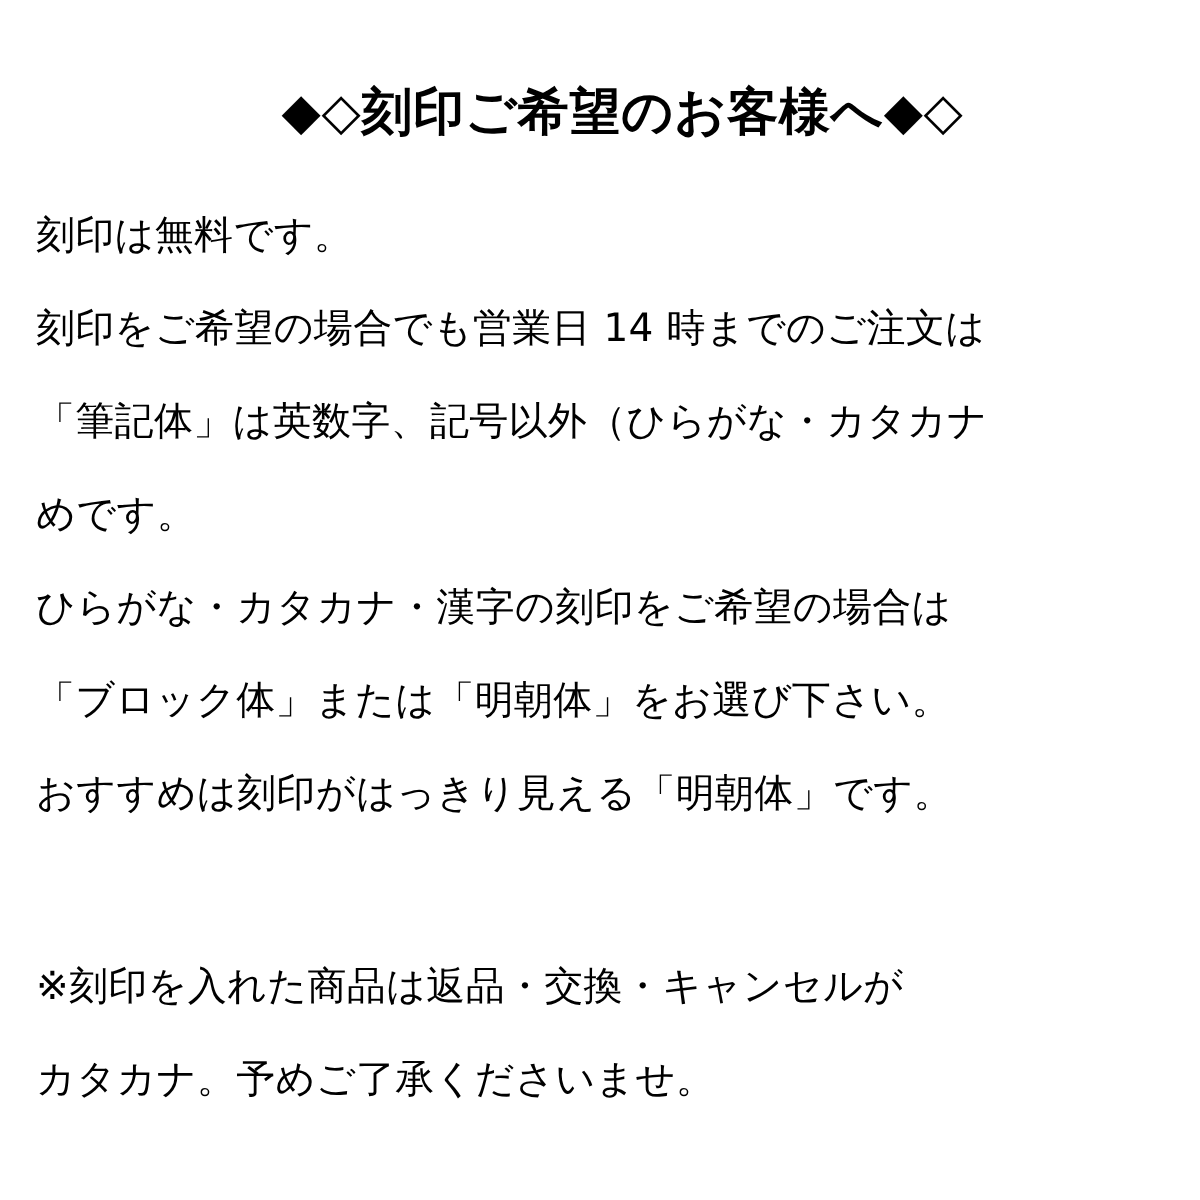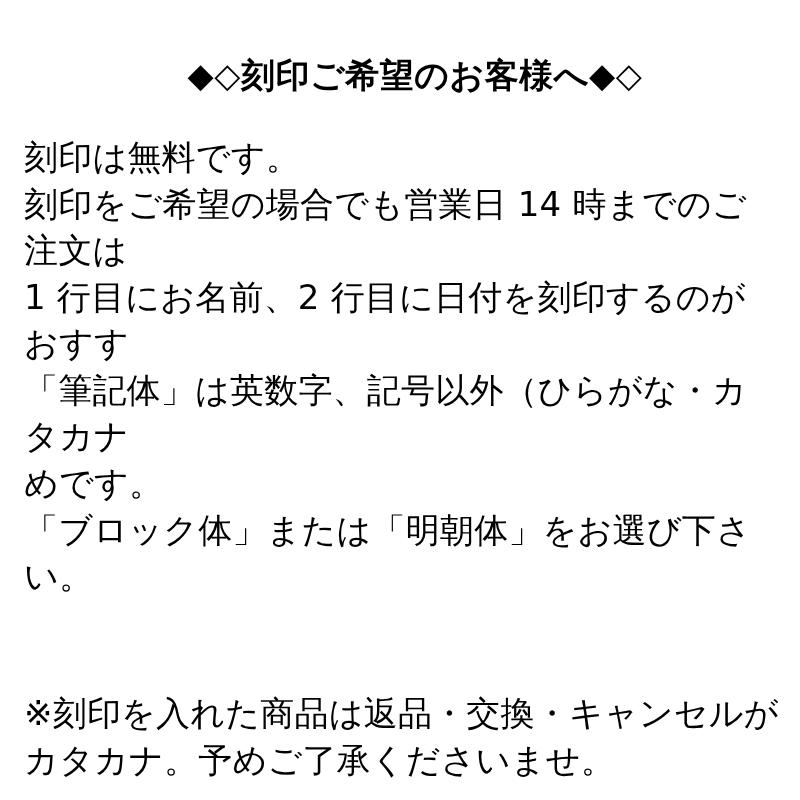--- a/index.html
+++ b/index.html
@@ -29,47 +29,48 @@
     font-size: 34px;
     font-weight: 700;
     letter-spacing: 0.5px;
     line-height: 1.3;
     white-space: nowrap;
   }
   .body-block {
     position: absolute;
     left: 24px;
     width: 756px;
-    font-size: 34px;
+    font-size: 26px;
     line-height: 46px;
     font-weight: 400;
     letter-spacing: 0.2px;
   }
   .block-main { top: 134px; }
-  .block-note { top: 690px; }
+  .block-note { top: 635px; }
   .para {
     margin: 0;
     padding: 0;
   }
-  .para + .para { margin-top: 1px; }
+  .para + .para { margin-top: 16px; }
 </style>
 </head>
 <body>
 
 <div class="page">
 
   <h1 class="headline">◆◇刻印ご希望のお客様へ◆◇</h1>
 
   <div class="body-block block-main">
     <p class="para">刻印は無料です。</p>
     <p class="para">刻印をご希望の場合でも営業日 14 時までのご注文は</p>
-    <p class="para">1 行目にお名前、2 行目に日付を刻印するのがおすす</p>
     <p class="para">「筆記体」は英数字、記号以外（ひらがな・カタカナ</p>
     <p class="para">めです。</p>
+    <p class="para">ひらがな・カタカナ・漢字の刻印をご希望の場合は</p>
     <p class="para">「ブロック体」または「明朝体」をお選び下さい。</p>
+    <p class="para">おすすめは刻印がはっきり見える「明朝体」です。</p>
   </div>
 
   <div class="body-block block-note">
     <p class="para">※刻印を入れた商品は返品・交換・キャンセルが</p>
     <p class="para">カタカナ。予めご了承くださいませ。</p>
   </div>
 
 </div>
 
 </body></html>

